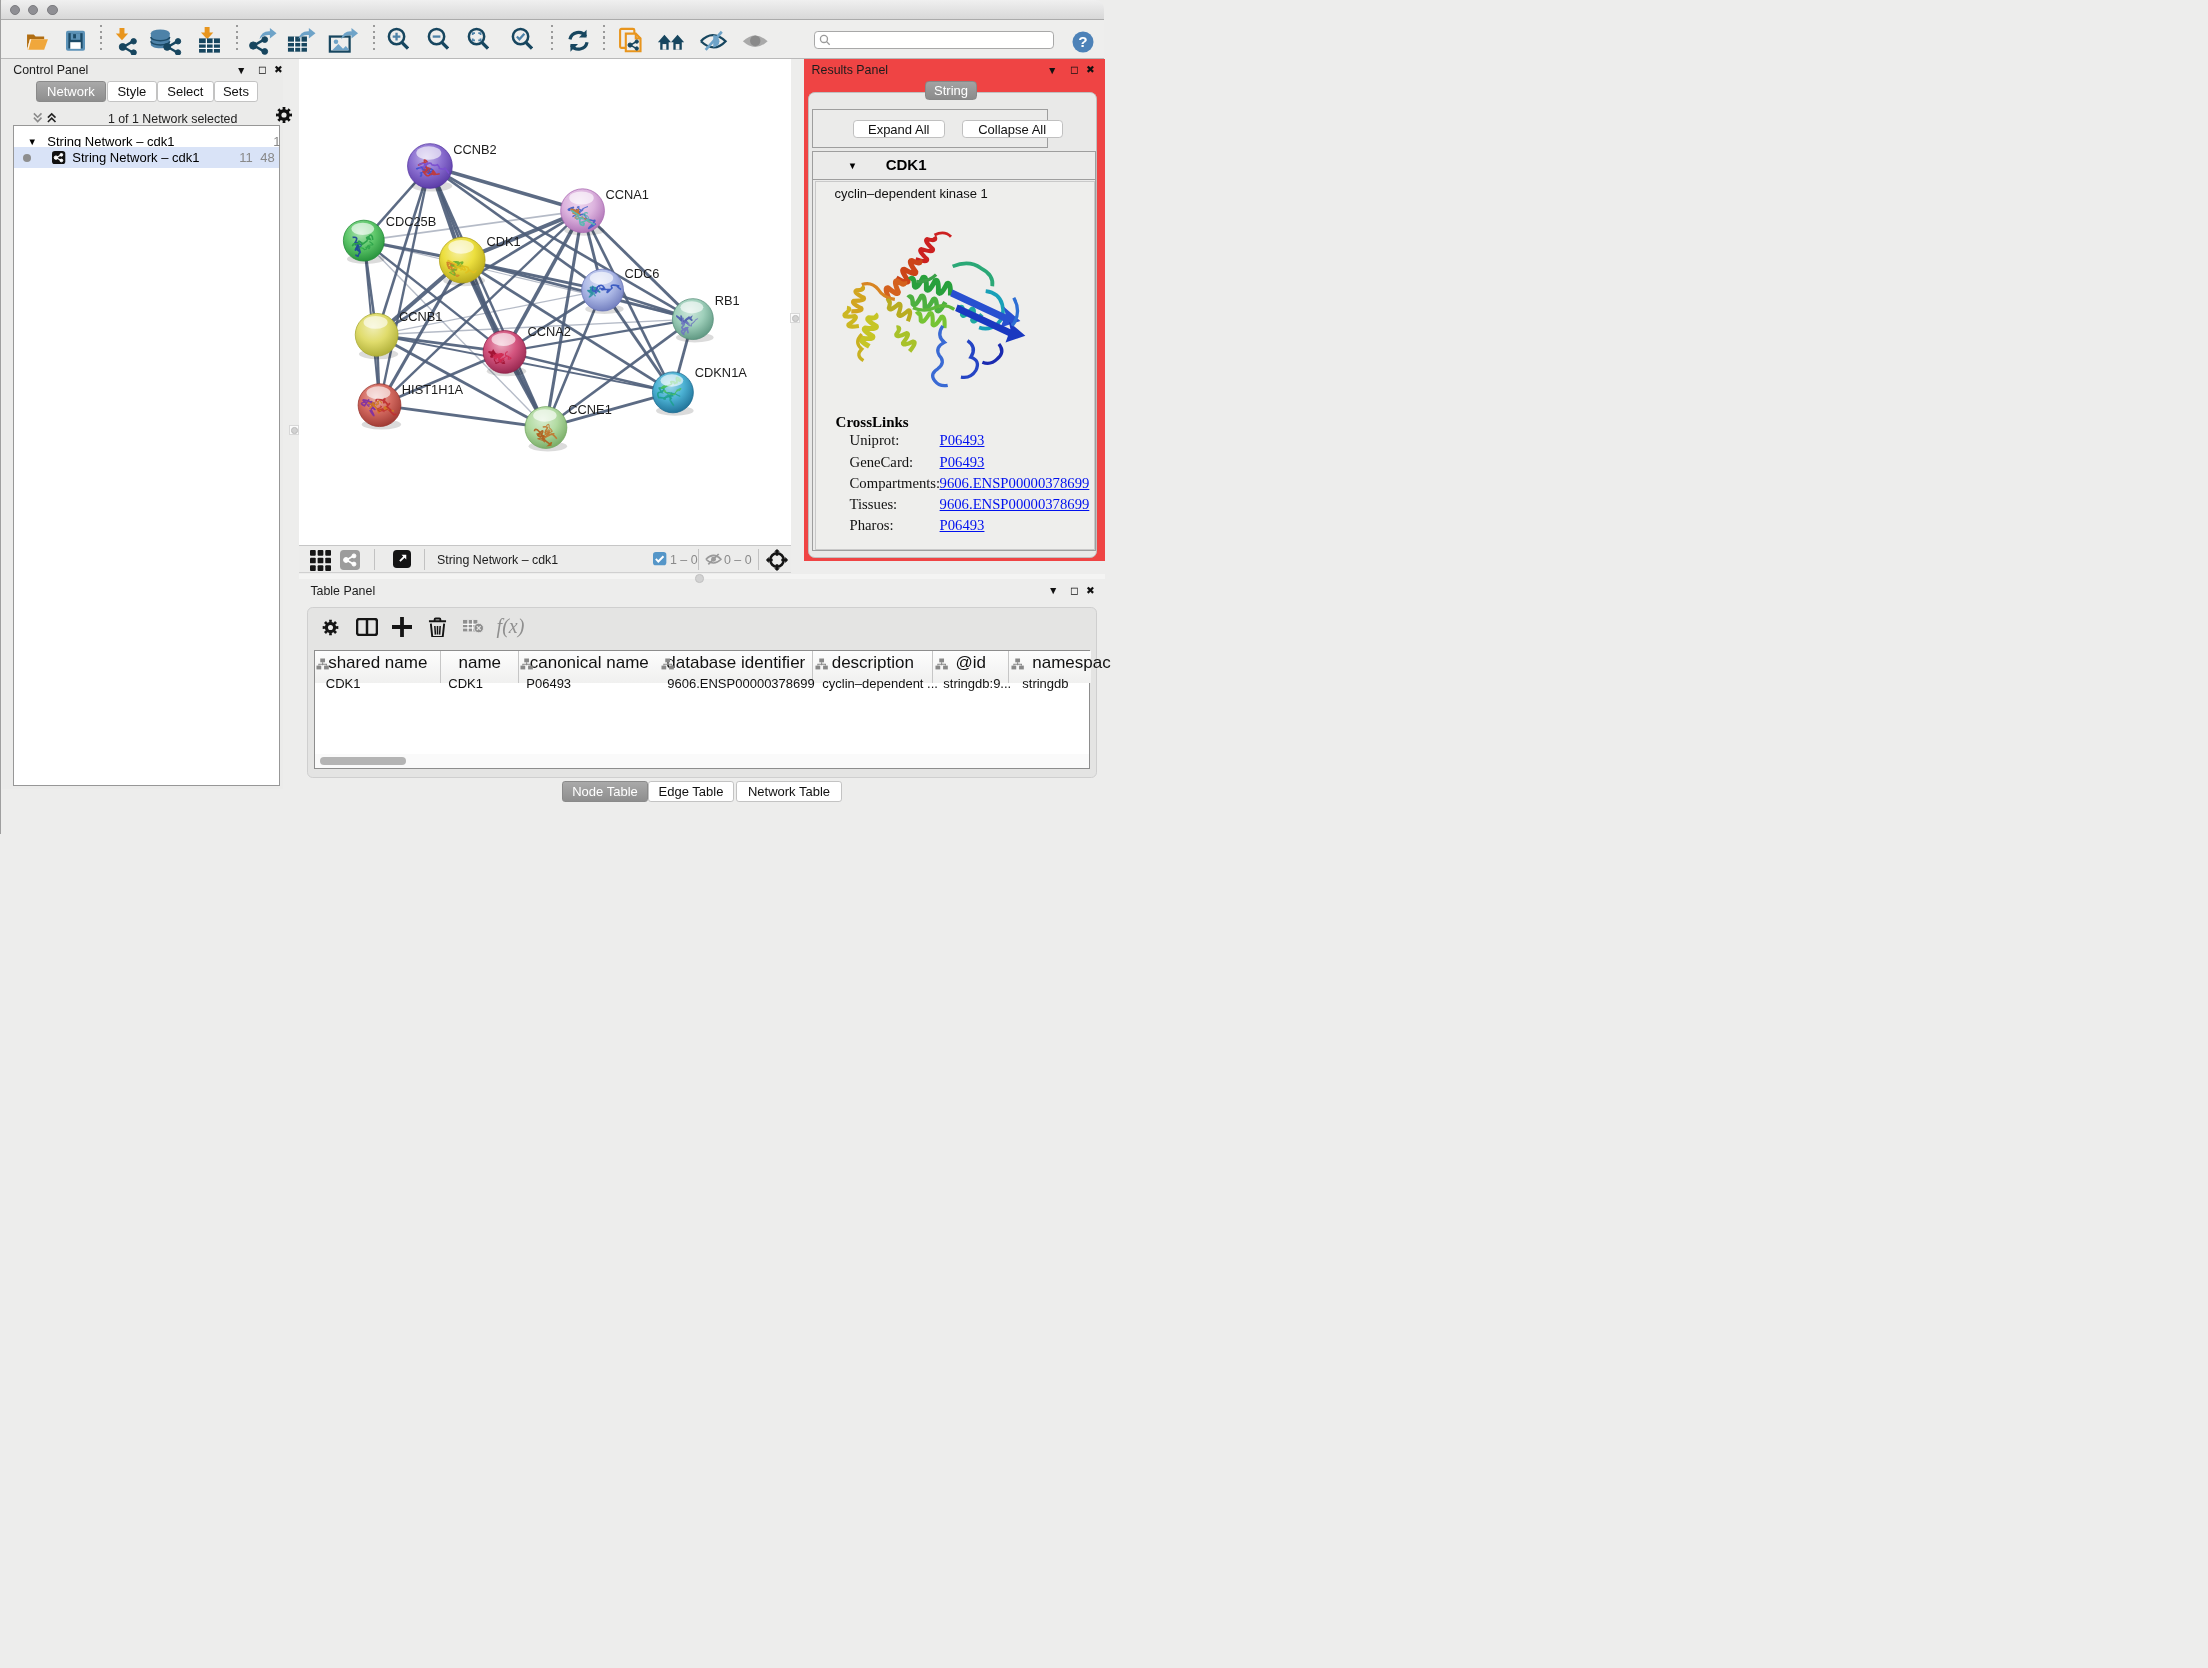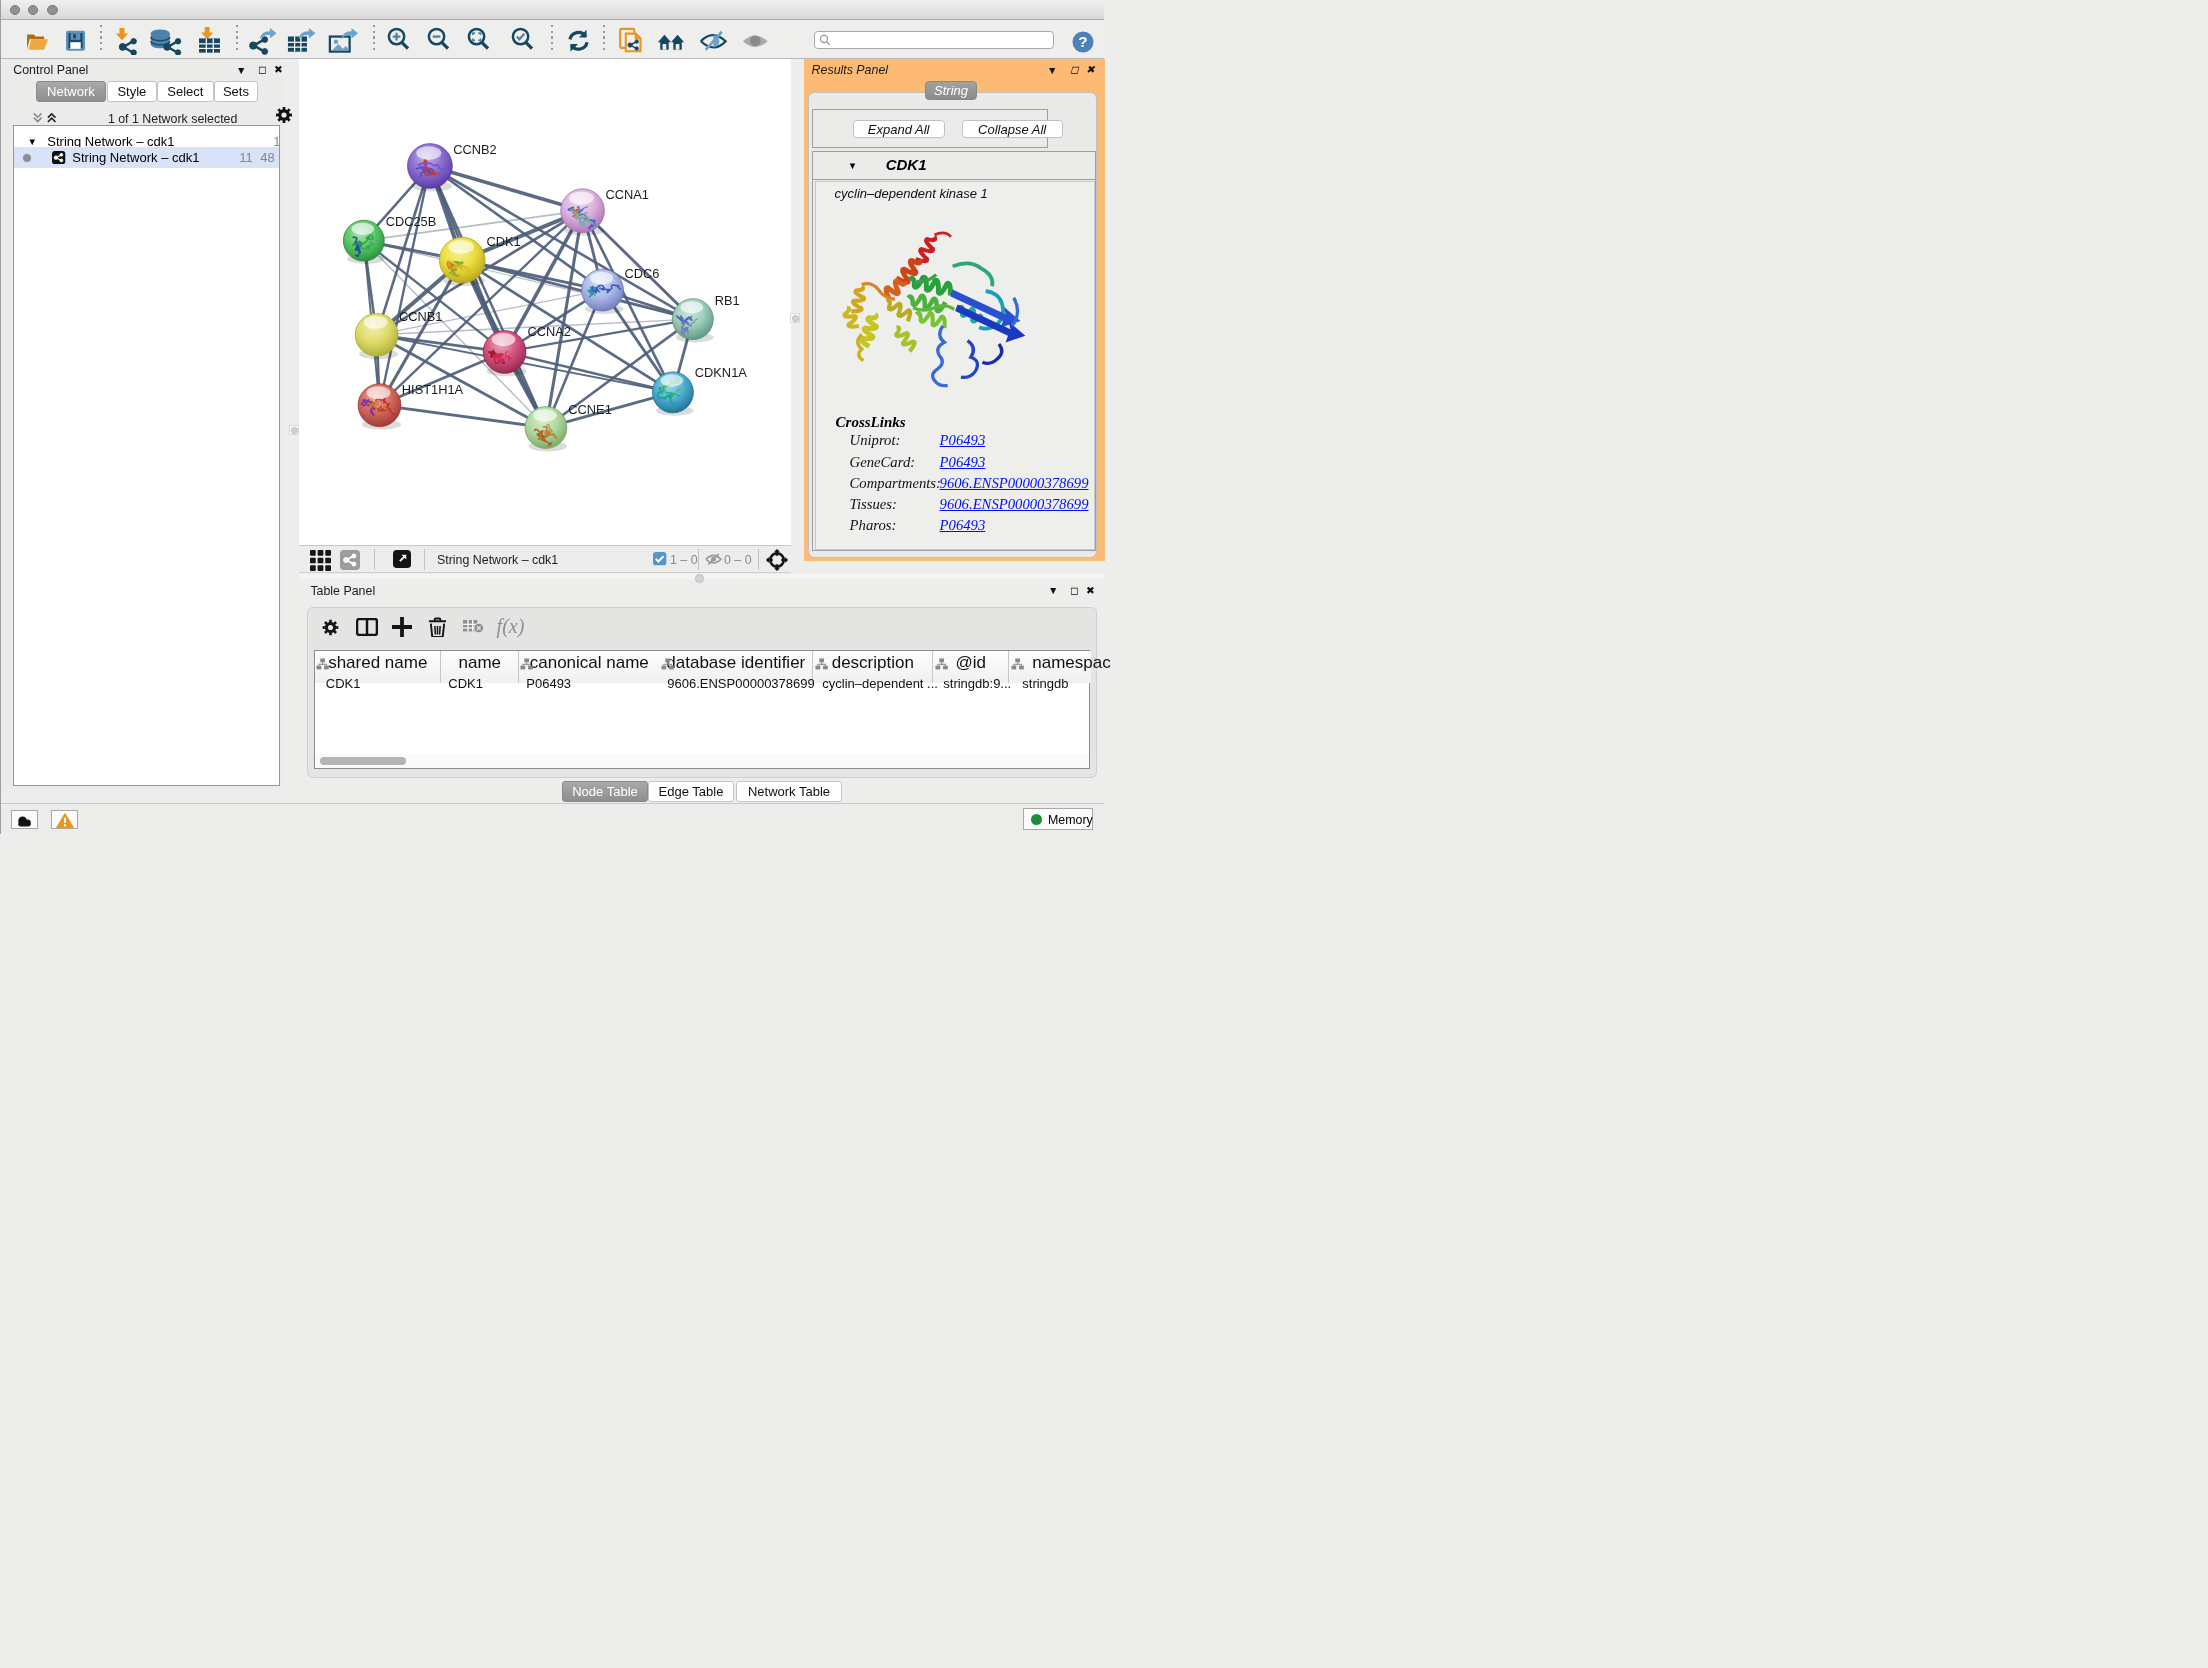--- a/index.html
+++ b/index.html
@@ -33,21 +33,21 @@
 #cp-sub { position:absolute; left:22px; top:49px; width:263px; height:17px;
   font-size:12.4px; color:#222; }
 #cp-list { position:absolute; left:11.4px; top:66px; width:267px; height:661px;
   background:#fff; border:1px solid #979797; font-size:13px; }
 #cp-row2 { position:absolute; left:0; top:21px; width:100%; height:21px; background:#d9e3f7; }
 
 #netview { left:299px; top:59px; width:492px; height:486px; background:#fff; }
 #netbar { left:299px; top:545px; width:492px; height:27.6px; background:#ececeb;
   border-top:1px solid #c6c6c6; border-bottom:1px solid #d0d0d0; }
 
-#rpanel { left:804px; top:59px; width:301px; height:502px; background:#fdba74;font-style:italic; }
+#rpanel { left:804px; top:59px; width:301px; height:502px; background:#ef4444; }
 #stringtab { position:absolute; left:121px; top:22px; width:52px; height:19px;
   background:linear-gradient(#a2a2a2,#8b8b8b); border:1px solid #888; border-radius:3.8px;
   color:#fff; font-size:13px; text-align:center; line-height:18px; z-index:3; }
 #rp-box { position:absolute; left:3.8px; top:33px; width:289px; height:466px;
   background:#e9e9e8; border:1px solid #c0c0c0; border-radius:6.7px; }
 #rp-expbox { position:absolute; left:2.9px; top:16px; width:236px; height:39px;
   border:1px solid #9e9e9e; background:#ebebea; }
 .rbtn { position:absolute; top:9.5px; height:18px; background:#fff; border:1px solid #c0c0c0;
   border-radius:3.8px; font-size:13px; color:#111; text-align:center; line-height:17px; }
 #rp-cdk { position:absolute; left:2.9px; top:58px; width:284px; height:400px;
@@ -757,32 +757,14 @@
     <div class="bottab" style="left:437px;width:106px;">Network Table</div>
   </div>
 
   <div class="abs" style="left:289px;top:425px;width:9.5px;height:9.5px;background:#fbfbfb;border:1px solid #d8d8d8;"></div>
   <div class="abs" style="left:291px;top:427px;width:6.7px;height:6.7px;border-radius:50%;background:#d2d2d2;border:1px solid #bbb;"></div>
   <div class="abs" style="left:790px;top:313px;width:9.5px;height:9.5px;background:#fbfbfb;border:1px solid #d8d8d8;"></div>
   <div class="abs" style="left:792px;top:315px;width:6.7px;height:6.7px;border-radius:50%;background:#d2d2d2;border:1px solid #bbb;"></div>
   <div class="abs" style="left:299px;top:574px;width:806px;height:4.8px;background:#f4f4f3;"></div>
   <div class="abs" style="left:695px;top:574px;width:8.6px;height:8.6px;border-radius:50%;background:#d2d2d2;border:1px solid #c0c0c0;"></div>
 
-  <div id="statusbar" class="abs">
-    <div class="sbtn" style="left:10.5px;width:27.6px;"></div>
-    <div class="sbtn" style="left:51px;width:27px;"></div>
-    <div class="sbtn" style="left:1023px;top:3.8px;width:70px;height:22px;font-size:12.4px;">
-      <div style="position:absolute;left:6.7px;top:4.8px;width:11.4px;height:11.4px;border-radius:50%;background:#1e8c3c;"></div>
-      <div style="position:absolute;left:24px;top:3.8px;">Memory</div>
-    </div>
-  <div style="position: absolute; left: 15px; top: 9.5px;"><svg width="19" height="12.4" viewBox="0 0 20 13">
-          <circle cx="8" cy="6.2" r="4.6" fill="#111"></circle>
-          <circle cx="13.2" cy="8" r="3.4" fill="#111"></circle>
-          <rect x="3.4" y="7.2" width="13" height="5" rx="2.5" fill="#111"></rect>
-        </svg></div>
-      <div style="position: absolute; left: 56px; top: 8.6px;"><svg width="18" height="15" viewBox="0 0 19 16">
-          <path d="M9.5 0.5 L18.5 15.5 H0.5 Z" fill="#e8951d" stroke="#e8951d" stroke-width="1" stroke-linejoin="round"></path>
-          <rect x="8.5" y="5" width="2" height="5.5" fill="#fff"></rect>
-          <rect x="8.5" y="12" width="2" height="2.2" fill="#fff"></rect>
-        </svg></div>
-    </div>
 </div>
 
 
 </body></html>

